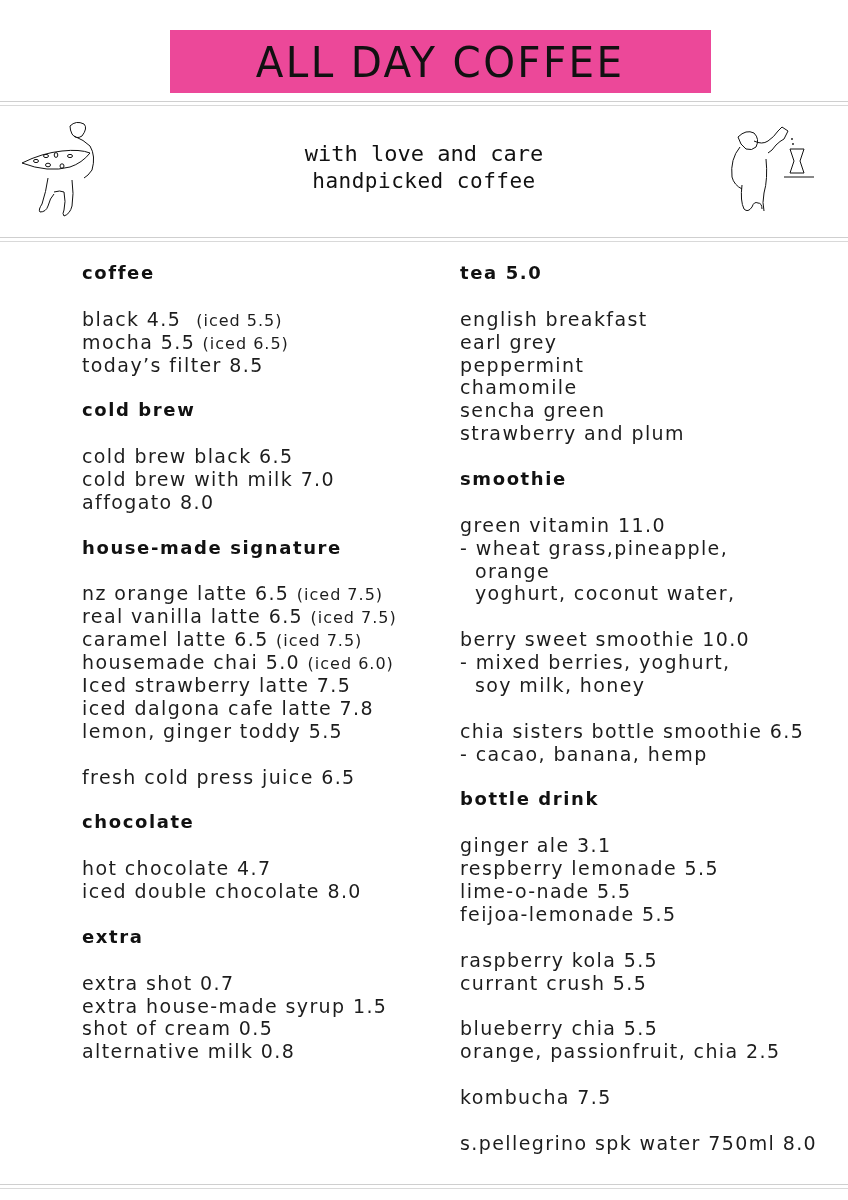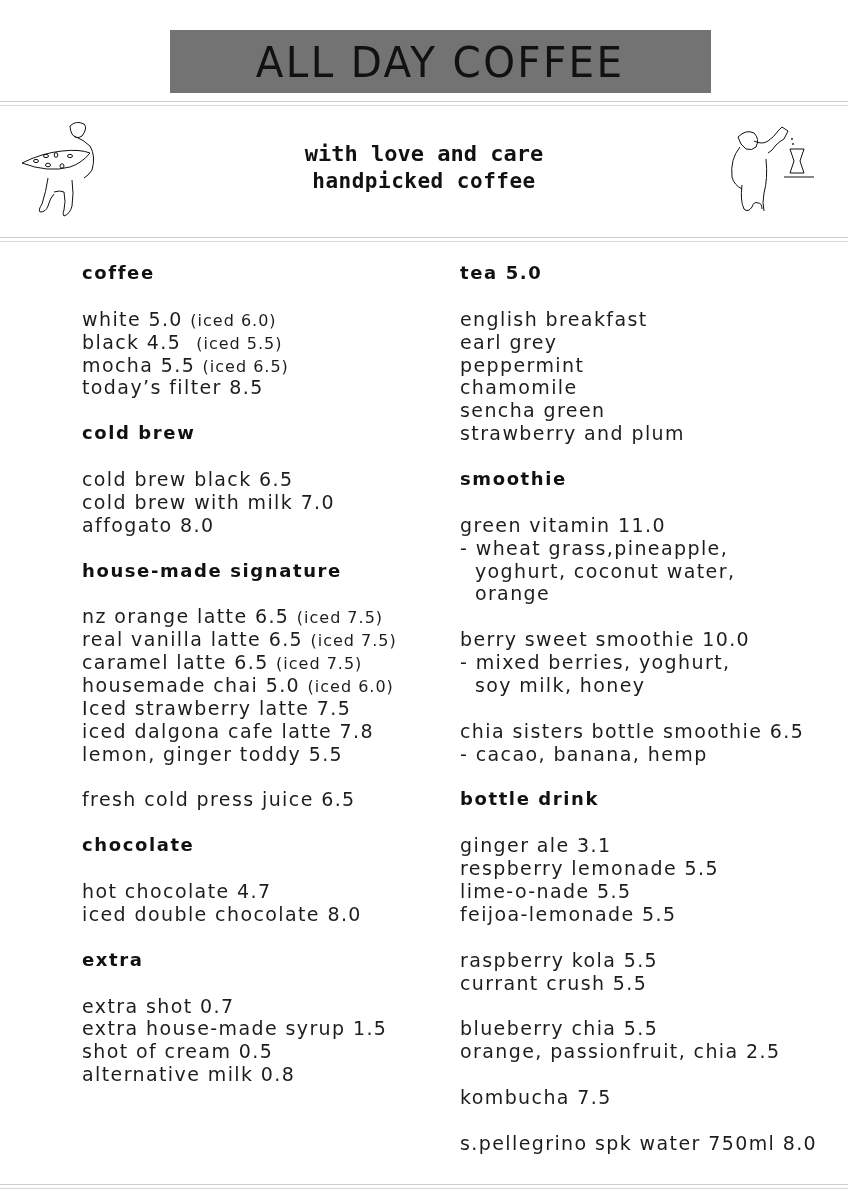--- a/index.html
+++ b/index.html
@@ -1,25 +1,25 @@
 <!DOCTYPE html>
 <html><head>
 <meta charset="utf-8">
 <style>
   html, body { margin: 0; padding: 0; background: #ffffff; }
   body { width: 848px; height: 1200px; position: relative; overflow: hidden;
          font-family: "DejaVu Sans", sans-serif; color: #1a1a1a; }
   .title-box { position: absolute; left: 170px; top: 30px; width: 541px; height: 63px;
-               background: #737373; display: flex; align-items: center; justify-content: center; }
+               background: #ec4899; display: flex; align-items: center; justify-content: center; }
   .title-text { font-family: "DejaVu Sans", sans-serif; font-size: 43px; letter-spacing: 2.5px;
                 color: #111; font-weight: normal; transform: scaleX(0.94); white-space: nowrap; }
   .divider { position: absolute; left: 0; width: 848px; height: 5px;
              border-top: 1px solid #cfcfcf; border-bottom: 1px solid #d9d9d9; box-sizing: border-box; }
   .tagline { position: absolute; left: 0; width: 848px; text-align: center;
-             font-family: "DejaVu Sans Mono", monospace; color: #111; white-space: nowrap; font-weight: bold; }
+             font-family: "DejaVu Sans Mono", monospace; color: #111; white-space: nowrap; }
   .tagline.small { top: 141px; font-size: 22px; }
   .tagline.big { top: 169px; font-size: 21px; letter-spacing: 0.5px; }
   .illus { position: absolute; }
   .column { position: absolute; top: 262px; font-family: "DejaVu Sans", sans-serif;
             font-size: 19px; line-height: 22.9px; letter-spacing: 1.4px; color: #1d1d1d; }
   .col-left { left: 42px; width: 370px; }
   .col-right { left: 420px; width: 420px; }
   .line { height: 22.9px; white-space: pre; margin-left: 40px; }
   .heading { font-weight: bold; font-size: 18px; letter-spacing: 1.6px; color: #111; }
   .iced { font-size: 16px; letter-spacing: 1px; }
@@ -62,21 +62,20 @@
 
 <div class="tagline small">with love and care</div>
 <div class="tagline big">handpicked coffee</div>
 
 <div class="divider" style="top:237px;"></div>
 
 <div class="column col-left">
   <section>
     <div class="line heading">coffee</div>
     <div class="blank"></div>
-    <div class="line"><span>white 5.0</span> <span class="iced">(iced 6.0)</span></div>
     <div class="line"><span>black 4.5 </span> <span class="iced">(iced 5.5)</span></div>
     <div class="line"><span>mocha 5.5</span> <span class="iced">(iced 6.5)</span></div>
     <div class="line"><span>today’s filter 8.5</span></div>
     <div class="blank"></div>
   </section>
 
   <section>
     <div class="line heading">cold brew</div>
     <div class="blank"></div>
     <div class="line">cold brew black 6.5</div>
@@ -129,22 +128,22 @@
     <div class="line">sencha green</div>
     <div class="line">strawberry and plum</div>
     <div class="blank"></div>
   </section>
 
   <section>
     <div class="line heading">smoothie</div>
     <div class="blank"></div>
     <div class="line">green vitamin 11.0</div>
     <div class="line">- wheat grass,pineapple,</div>
+    <div class="line">  orange</div>
     <div class="line">  yoghurt, coconut water,</div>
-    <div class="line">  orange</div>
     <div class="blank"></div>
     <div class="line">berry sweet smoothie 10.0</div>
     <div class="line">- mixed berries, yoghurt,</div>
     <div class="line">  soy milk, honey</div>
     <div class="blank"></div>
     <div class="line">chia sisters bottle smoothie 6.5</div>
     <div class="line">- cacao, banana, hemp</div>
     <div class="blank"></div>
   </section>
 

